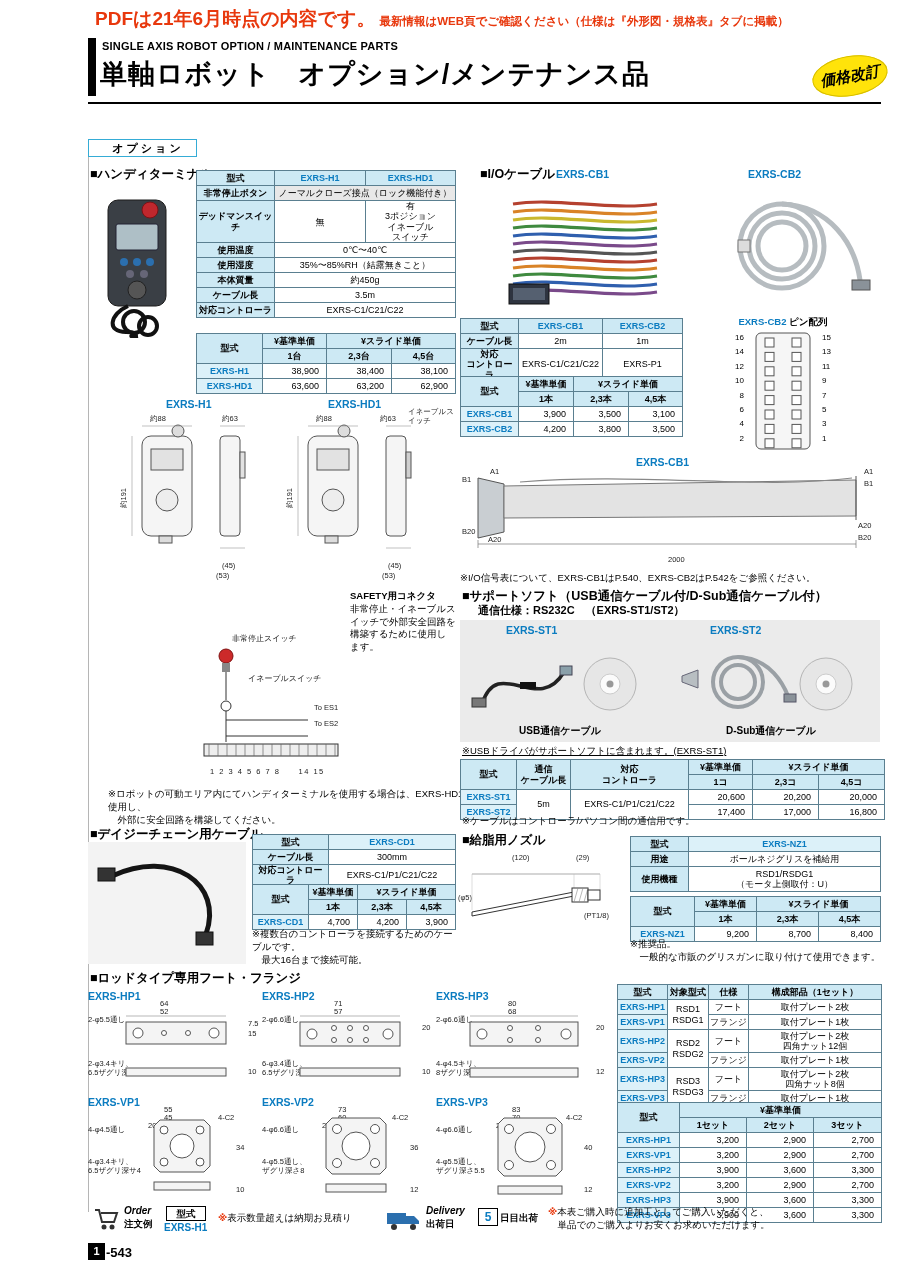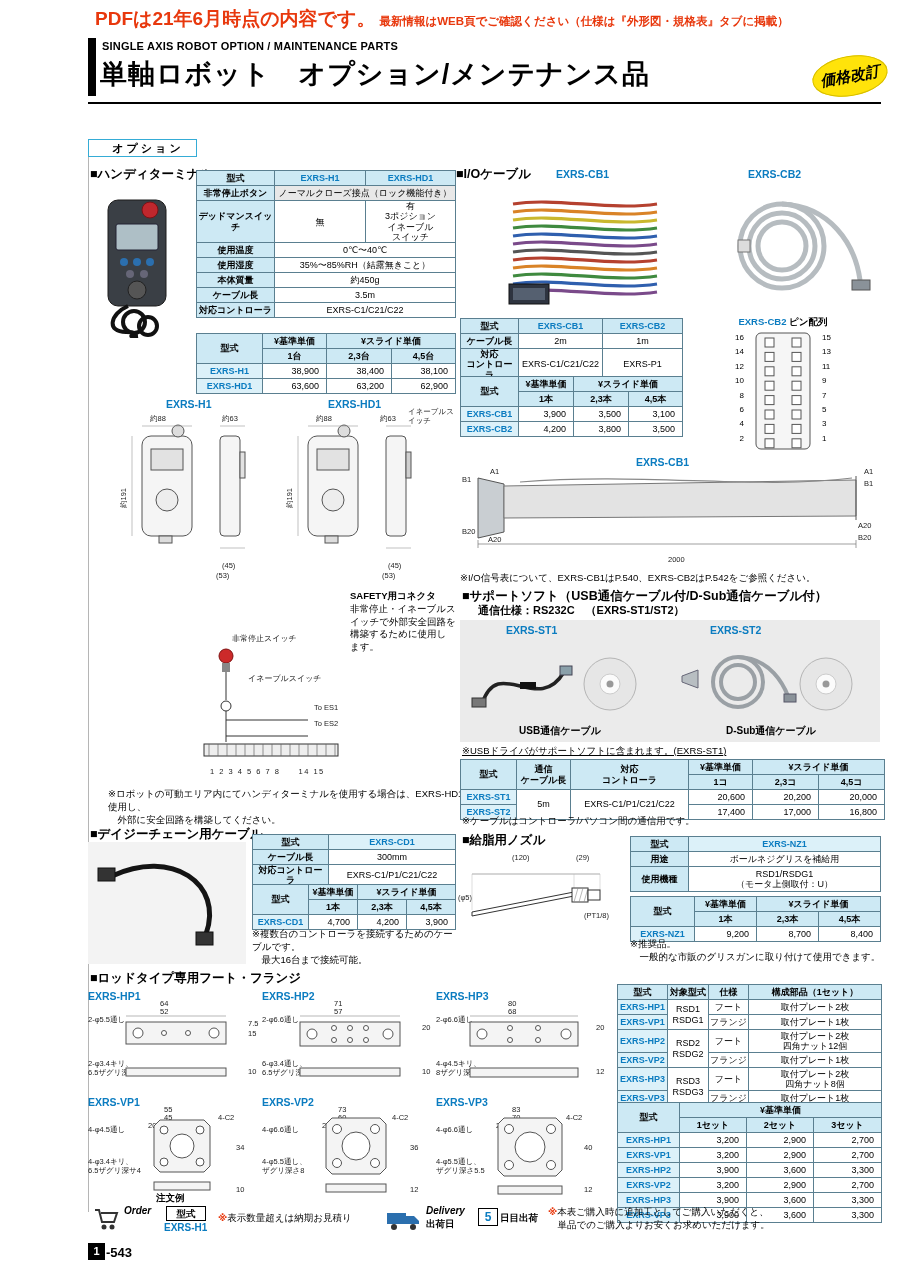--- a/index.html
+++ b/index.html
@@ -238,21 +238,21 @@
       <polyline points="30,76 112,76" fill="none" stroke="#333"></polyline>
       <polyline points="30,92 112,92" fill="none" stroke="#333"></polyline>
       <rect x="8" y="100" width="134" height="12" fill="#eee" stroke="#333"></rect>
       <path d="M13 100v12M22 100v12M31 100v12M40 100v12M49 100v12M58 100v12M67 100v12M76 100v12M85 100v12M94 100v12M103 100v12M112 100v12M121 100v12M130 100v12M139 100v12" stroke="#666" stroke-width="0.7"></path>
     </svg>
   </div>
 
   <div class="abs note preline" style="left:108px;top:788px;width:368px;">※ロボットの可動エリア内にてハンディターミナルを使用する場合は、EXRS-HD1を使用し、
 　外部に安全回路を構築してください。</div>
 
-  <div class="abs sec" style="left:456px;top:166px;">■I/Oケーブル</div>
+  <div class="abs sec" style="left:480px;top:166px;">■I/Oケーブル</div>
   <span class="mlabel abs" style="left:556px;top:168px;">EXRS-CB1</span>
   <span class="mlabel abs" style="left:748px;top:168px;">EXRS-CB2</span>
 
   <svg class="abs" style="left:505px;top:186px;" width="160" height="126" viewBox="0 0 160 126">
     <g fill="none" stroke-width="3.2">
       <path d="M8 18 C 50 11, 105 25, 152 18" stroke="#b5412f"></path>
       <path d="M8 26 C 50 19, 105 33, 152 26" stroke="#d98327"></path>
       <path d="M8 34 C 50 27, 105 41, 152 34" stroke="#c9b82e"></path>
       <path d="M8 42 C 50 35, 105 49, 152 42" stroke="#3f8a3f"></path>
       <path d="M8 50 C 50 43, 105 57, 152 50" stroke="#2f5fae"></path>
@@ -867,21 +867,21 @@
     </tr>
   </tbody>
     </table>
 
   <svg class="abs" style="left:92px;top:1206px;" width="28" height="26" viewBox="0 0 28 26">
     <path d="M3 4 h4 l3 12 h12 l3 -9 H9" fill="none" stroke="#333" stroke-width="2"></path>
     <circle cx="12" cy="21" r="2.5" fill="#333"></circle>
       <circle cx="20" cy="21" r="2.5" fill="#333"></circle>
   </svg>
   <span class="abs f-en" style="left:124px;top:1205px;">Order</span>
-  <span class="abs f-jp" style="left:124px;top:1192px;margin-left:32px;">注文例</span>
+  <span class="abs f-jp" style="left:124px;top:1218px;">注文例</span>
   <div class="abs modelbox" style="left:166px;top:1206px;width:38px;height:13px;">型式</div>
   <span class="abs mlabel" style="left:164px;top:1222px;font-size:10px;">EXRS-H1</span>
   <div class="abs note" style="left:218px;top:1212px;">
     <span class="fnote-mark">※</span><span>表示数量超えは納期お見積り</span>
   </div>
 
   <svg class="abs" style="left:386px;top:1206px;" width="36" height="26" viewBox="0 0 36 26">
     <rect x="1" y="7" width="19" height="11" fill="#2b6fae"></rect>
     <path d="M20 10 h8 l5 5 v3 h-13 z" fill="#2b6fae"></path>
     <circle cx="8" cy="21" r="3" fill="#333"></circle>

